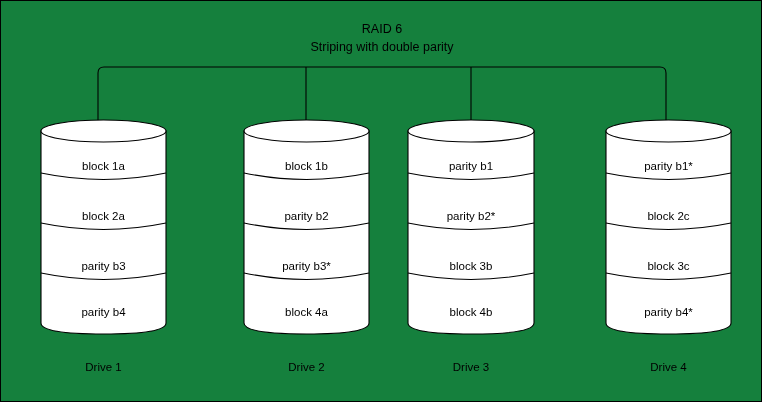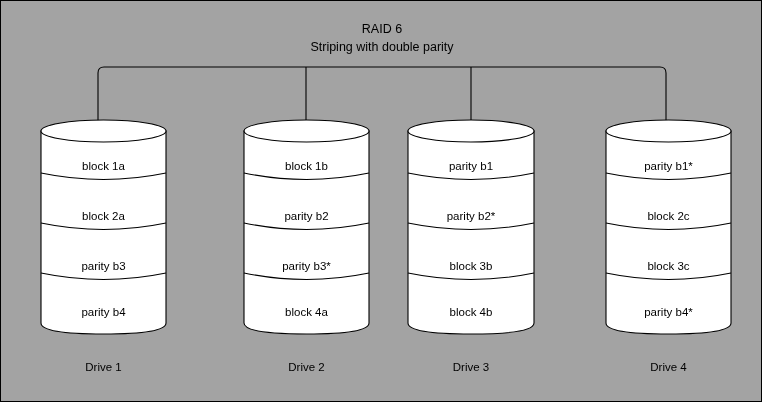--- a/index.html
+++ b/index.html
@@ -4,21 +4,21 @@
 <style>
   html, body {
     margin: 0;
     padding: 0;
     background: #ffffff;
   }
   #canvas {
     position: relative;
     width: 762px;
     height: 402px;
-    background: #a3a3a3;
+    background: #15803d;
     border: 1px solid #000000;
     box-sizing: border-box;
     overflow: hidden;
     font-family: "Liberation Sans", sans-serif;
   }
   #diagram-svg {
     position: absolute;
     left: 0;
     top: 0;
     width: 762px;

